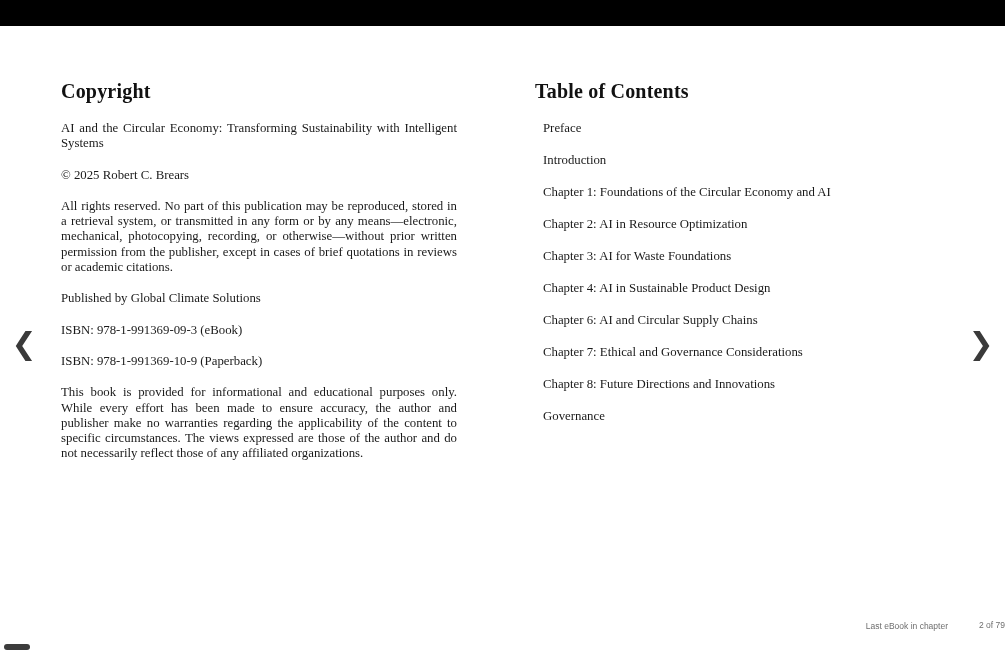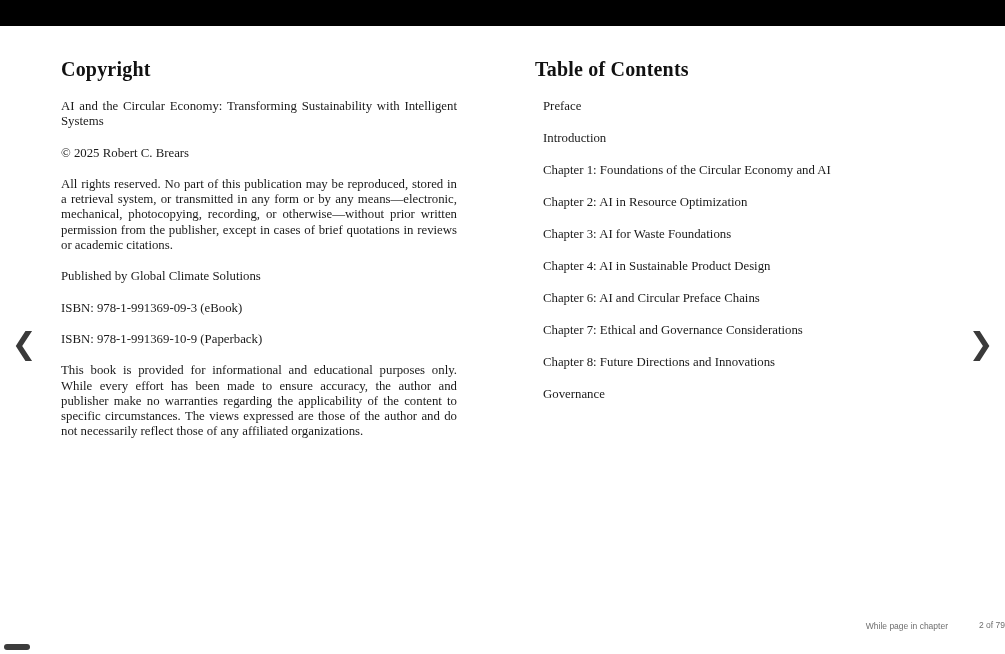--- a/index.html
+++ b/index.html
@@ -24,21 +24,21 @@
 
   .reader-stage {
     position: absolute;
     top: 26px; left: 0;
     width: 1005px;
     height: 600px;
   }
 
   .page {
     position: absolute;
-    top: 32px;
+    top: 54px;
   }
 
   .page-left {
     left: 61px;
     width: 408px;
   }
 
   .page-right {
     left: 535px;
     width: 420px;
@@ -148,28 +148,28 @@
 
   <div class="page page-right">
     <h1 class="page-title">Table of Contents</h1>
     <ul class="toc-list">
         <li>Preface</li>
         <li>Introduction</li>
         <li>Chapter 1: Foundations of the Circular Economy and AI</li>
         <li>Chapter 2: AI in Resource Optimization</li>
         <li>Chapter 3: AI for Waste Foundations</li>
         <li>Chapter 4: AI in Sustainable Product Design</li>
-        <li>Chapter 6: AI and Circular Preface Chains</li>
+        <li>Chapter 6: AI and Circular Supply Chains</li>
         <li>Chapter 7: Ethical and Governance Considerations</li>
         <li>Chapter 8: Future Directions and Innovations</li>
         <li>Governance</li>
       </ul>
   </div>
 
   <button class="nav-arrow next">❯</button>
 
 </div>
 
 <div class="footer-indicator">2 of 79</div>
 
-<div class="footer-status">While page in chapter</div>
+<div class="footer-status">Last eBook in chapter</div>
 
 <div class="corner-pill"></div>
 
 </body></html>

